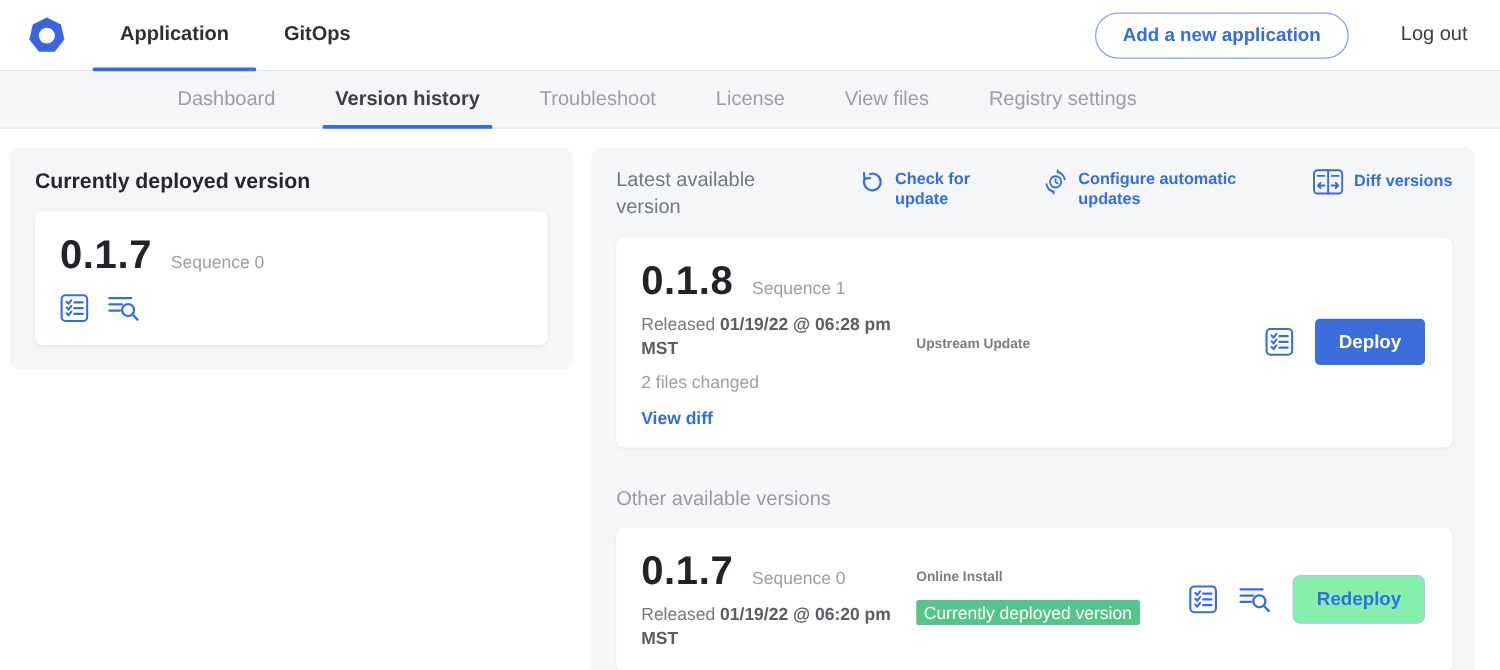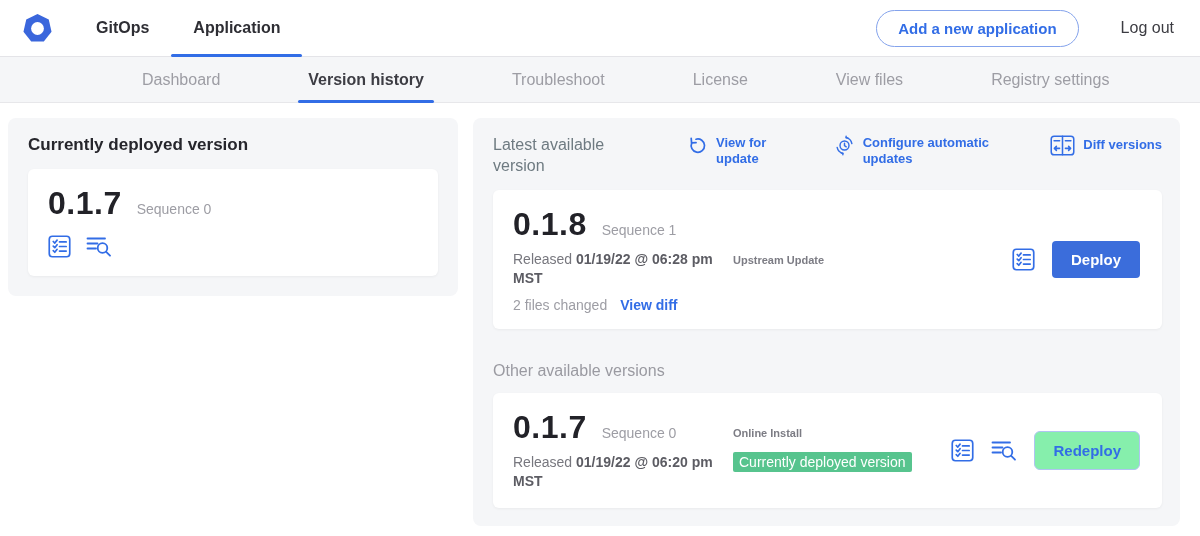--- a/index.html
+++ b/index.html
@@ -21,21 +21,21 @@
   .top-tab{position:relative;display:flex;align-items:center;padding:0 22px;
     font-size:16px;font-weight:bold;color:#2e2e34;cursor:pointer;}
   .top-tab.active::after{content:"";position:absolute;left:0;right:0;bottom:-1px;height:3px;
     background:var(--accent);border-radius:2px;}
   .topbar-right{margin-left:auto;display:flex;align-items:center;gap:42px;padding-right:26px;}
   .add-app-btn{background:#fff;border:1px solid #84a3ec;color:var(--accent);
     font-family:inherit;font-size:15px;font-weight:bold;padding:9px 21px;border-radius:19px;cursor:pointer;}
   .logout{font-size:16px;color:#3c3c42;cursor:pointer;}
   
   .subnav{height:46px;background:var(--panel-bg);border-bottom:1px solid #e7e7ea;
-    display:flex;align-items:stretch;padding-left:142px;gap:88px;}
+    display:flex;align-items:stretch;padding-left:142px;gap:48px;}
   .subnav-item{position:relative;display:flex;align-items:center;font-size:16px;color:#9d9da4;cursor:pointer;}
   .subnav-item.active{color:#3d3d44;font-weight:bold;}
   .subnav-item.active::after{content:"";position:absolute;left:-10px;right:-10px;bottom:-1px;height:3px;
     background:var(--accent);border-radius:2px;}
   
   .content{display:flex;align-items:flex-start;gap:15px;padding:15px 20px 0 8px;}
   .panel{background:var(--panel-bg);border-radius:8px;}
   .left-panel{width:450px;padding:17px 20px 20px;}
   .left-panel h2{margin:0 0 14px;font-size:17px;font-weight:bold;color:#26262c;}
   .white-card{background:#fff;border-radius:6px;box-shadow:0 1px 3px rgba(0,0,0,.05);}
@@ -52,21 +52,21 @@
   .right-title{width:150px;font-size:16px;line-height:1.3;color:#6e7a81;}
   .actions{flex:1;display:flex;justify-content:space-between;align-items:flex-start;padding-left:44px;}
   .action{display:flex;gap:8px;color:var(--accent);font-size:13px;font-weight:bold;line-height:1.25;cursor:pointer;}
   .action.single{align-items:center;}
   .action .lbl-wrap-64{width:66px;}
   .action .lbl-wrap-135{width:136px;}
   .version-card{display:flex;align-items:center;padding:16px 20px;margin-top:13px;}
   .vc-left{width:202px;flex-shrink:0;}
   .released{margin-top:7px;font-size:14px;line-height:1.4;color:#77777e;}
   .released strong{color:#5c5c63;}
-  .files-row{margin-top:8px;font-size:14px;color:#9d9da4;display:flex;gap:13px;}
+  .files-row{margin-top:8px;font-size:14px;color:#9d9da4;display:flex;gap:13px;flex-direction:column;}
   .view-diff{color:var(--accent);font-weight:bold;cursor:pointer;text-decoration:none;}
   .vc-mid{flex:1;padding-left:18px;}
   .source{font-size:11px;font-weight:bold;color:#7c7c84;}
   .badge-wrap{width:180px;margin-top:10px;line-height:1.6;}
   .badge{background:var(--badge-green);color:#fff;font-size:14px;padding:2px 6px;border-radius:2px;
     -webkit-box-decoration-break:slice;}
   .vc-right{display:flex;align-items:center;gap:17px;padding-right:2px;}
   .deploy-btn{background:var(--deploy-btn-bg);color:#fff;border:none;border-radius:4px;
     font-family:inherit;font-size:15px;font-weight:bold;padding:10px 19px;cursor:pointer;}
   .redeploy-btn{background:#86efac;color:var(--accent);border:1px solid #afc4f1;border-radius:6px;
@@ -78,25 +78,25 @@
 <body>
 
 <header class="topbar">
   <div class="logo-wrap">
     <svg width="33" height="33" viewBox="0 0 32 32">
       <polygon points="16,2 26.9,7.3 29.6,19.1 22.1,28.6 9.9,28.6 2.4,19.1 5.1,7.3" fill="#3a66dc"></polygon>
       <circle cx="16" cy="16" r="6.2" fill="#ffffff"></circle>
     </svg>
   </div>
   <nav class="top-tabs">
+    <div class="top-tab active">
+      <span>Application</span>
+    </div>
     <div class="top-tab">
       <span>GitOps</span>
-    </div>
-    <div class="top-tab active">
-      <span>Application</span>
     </div>
   </nav>
   <div class="topbar-right">
     <button class="add-app-btn">Add a new application</button>
     <div class="logout">Log out</div>
   </div>
 </header>
 
 <nav class="subnav">
   <div class="subnav-item">Dashboard</div>
@@ -146,21 +146,21 @@
     <div class="right-header">
       <div class="right-title">Latest available version</div>
       <div class="actions">
         <div class="action">
           <span>
             <svg width="21" height="21" viewBox="0 0 22 22" fill="none" stroke="currentColor" stroke-width="1.8" stroke-linecap="round" stroke-linejoin="round">
               <path d="M4.4 3.6 l0.4 4.7 4.7-0.4"></path>
               <path d="M5 8.2 A 7 7 0 1 0 9.4 4.4"></path>
             </svg>
           </span>
-          <span class="lbl-wrap-64">View for update</span>
+          <span class="lbl-wrap-64">Check for update</span>
         </div>
         <div class="action">
           <span>
             <svg width="21" height="21" viewBox="0 0 22 22" fill="none" stroke="currentColor" stroke-width="1.5" stroke-linecap="round" stroke-linejoin="round">
               <circle cx="11" cy="11" r="4.7"></circle>
               <path d="M11 8.7 V11.2 L12.8 12.4"></path>
               <path d="M3.3 13 a 8 8 0 0 0 6 6.2"></path>
               <path d="M18.7 9 a 8 8 0 0 0 -6 -6.2"></path>
               <path d="M12.7 1.2 l0 1.6 1.7 0.2"></path>
               <path d="M9.3 20.8 l0 -1.6 -1.7 -0.2"></path>

